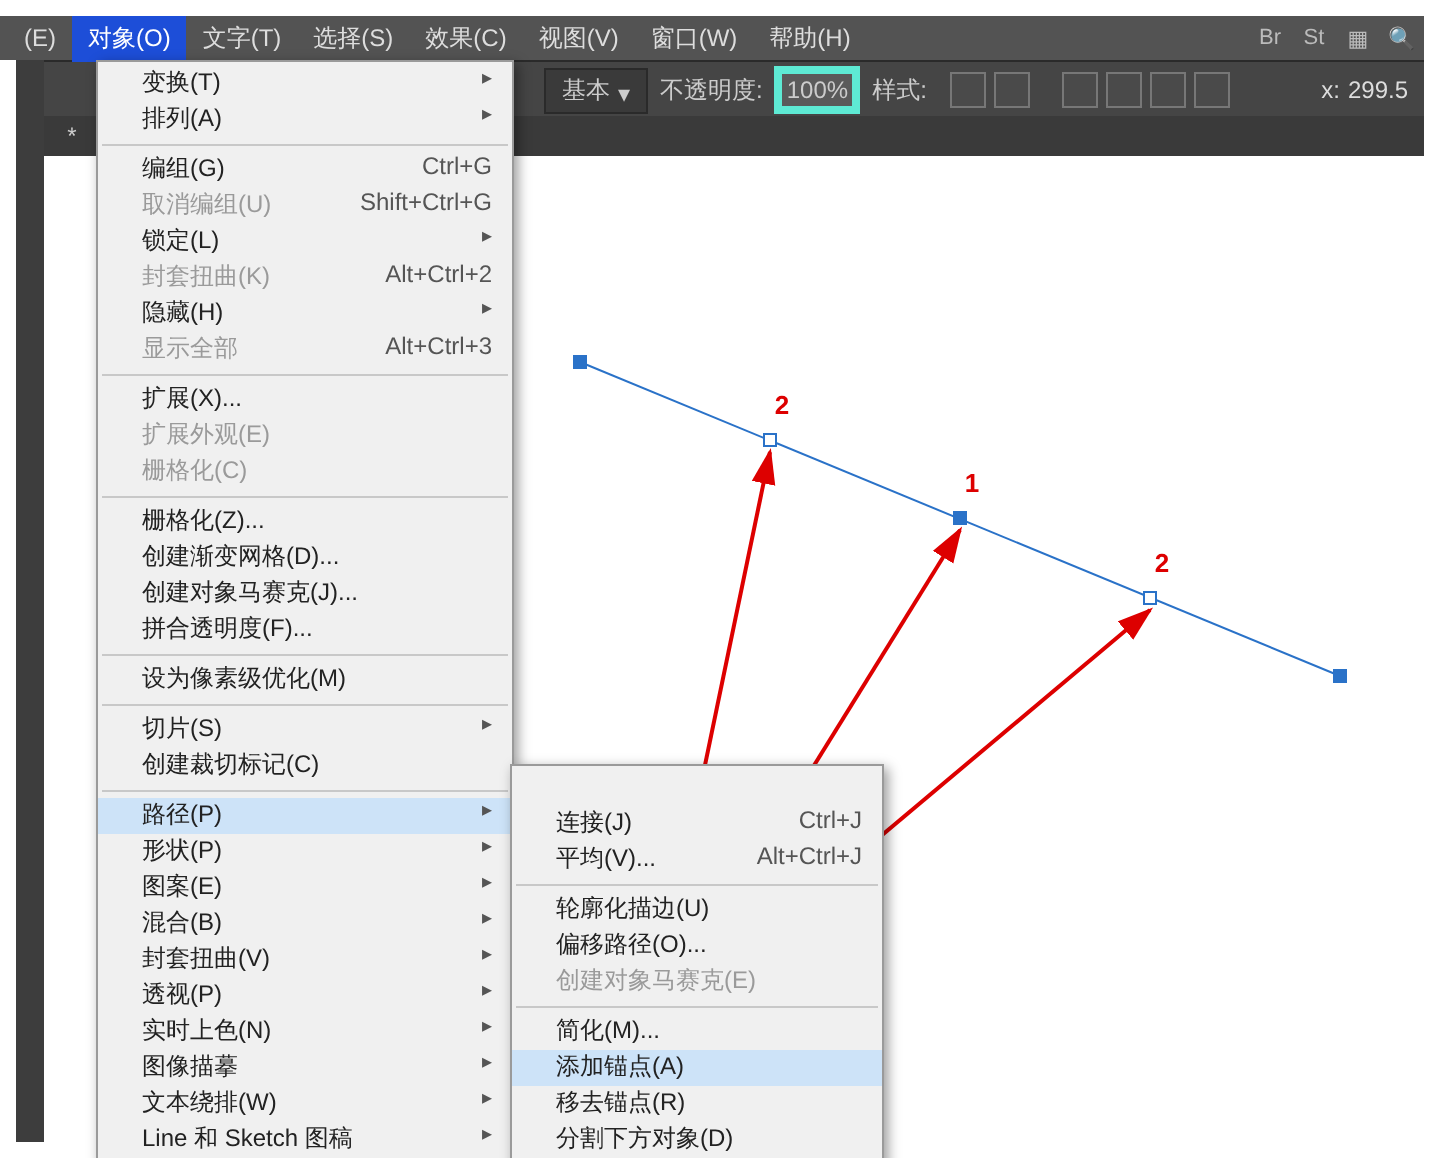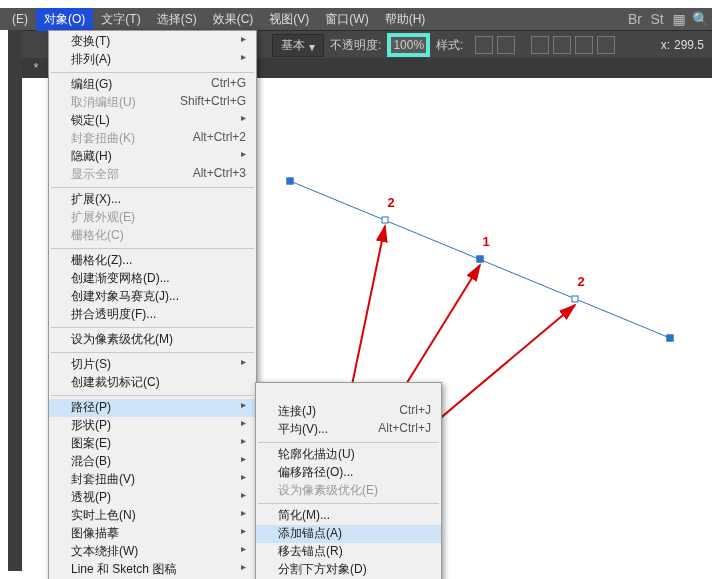--- a/index.html
+++ b/index.html
@@ -2,21 +2,21 @@
 <html><head>
 <meta charset="utf-8">
 <style>
   html,body{margin:0;padding:0;width:720px;height:579px;font-family:"Microsoft YaHei",Arial,sans-serif;font-size:12px;background:#fff;overflow:hidden}
   .app{position:absolute;inset:0}
   .torn{position:absolute;inset:0;pointer-events:none}
   .menubar{position:absolute;left:0;top:8px;right:8px;height:22px;background:#535353;color:#ddd;display:flex;align-items:center;padding-left:4px;gap:0;z-index:5}
   .menubar .mi{padding:3px 8px;cursor:default}
   .menubar .mi.active{background:#1d4ed8;color:#fff}
   .menubar .spacer{flex:1}
-  .menubar .ico{width:22px;height:18px;display:flex;align-items:center;justify-content:center;color:#bbb;font-size:14px}
+  .menubar .ico{width:22px;height:18px;display:flex;align-items:center;justify-content:center;color:#bbb;font-size:11px}
   .toolbar{position:absolute;left:22px;top:30px;right:8px;height:28px;background:#454545;border-top:1px solid #2a2a2a;border-bottom:1px solid #2a2a2a;display:flex;align-items:center;color:#ccc;gap:6px;padding-left:250px;z-index:2}
   .tb-chip{background:#3a3a3a;border:1px solid #2a2a2a;padding:2px 8px;display:flex;align-items:flex-end;gap:4px}
   .tb-label{color:#ccc}
   .tb-val{background:#5a5a5a;border:4px solid #5eead4;padding:1px 2px}
   .tb-icos{display:flex;gap:4px;margin-left:6px}
   .tb-icos .sq{width:16px;height:16px;border:1px solid #777;background:#4a4a4a}
   .coord{margin-left:auto;display:flex;align-items:center;gap:4px;padding-right:8px;color:#ddd}
   .tabbar{position:absolute;left:22px;top:58px;right:8px;height:20px;background:#3a3a3a;z-index:2;display:flex;align-items:center;padding-left:250px;color:#aaa}
   .leftstrip{position:absolute;left:8px;top:30px;width:14px;bottom:8px;background:#3d3d3d;z-index:2}
   .doctab{position:absolute;left:22px;top:58px;width:28px;height:20px;background:#3a3a3a;color:#ccc;display:flex;align-items:center;justify-content:center;z-index:2}
@@ -238,21 +238,21 @@
         <span class="sc">Alt+Ctrl+J</span>
       </div>
       <div class="dd-sep"></div>
       <div class="dd-item">
         <span>轮廓化描边(U)</span>
       </div>
       <div class="dd-item">
         <span>偏移路径(O)...</span>
       </div>
       <div class="dd-item disabled">
-        <span>设为像素级优化(E)</span>
+        <span>创建对象马赛克(E)</span>
       </div>
       <div class="dd-sep"></div>
       <div class="dd-item">
         <span>简化(M)...</span>
       </div>
       <div class="dd-item hl">
         <span>添加锚点(A)</span>
       </div>
       <div class="dd-item">
         <span>移去锚点(R)</span>

